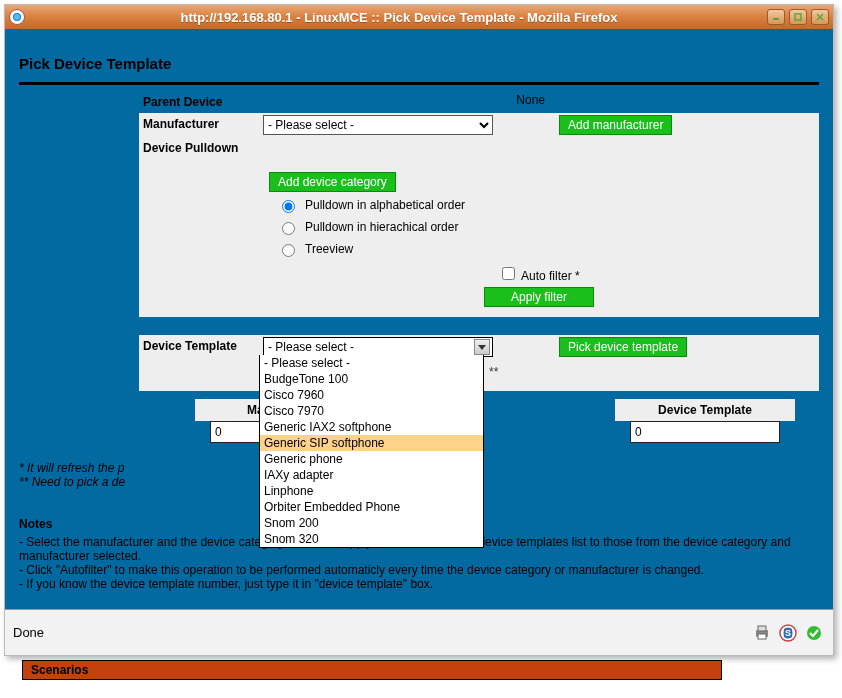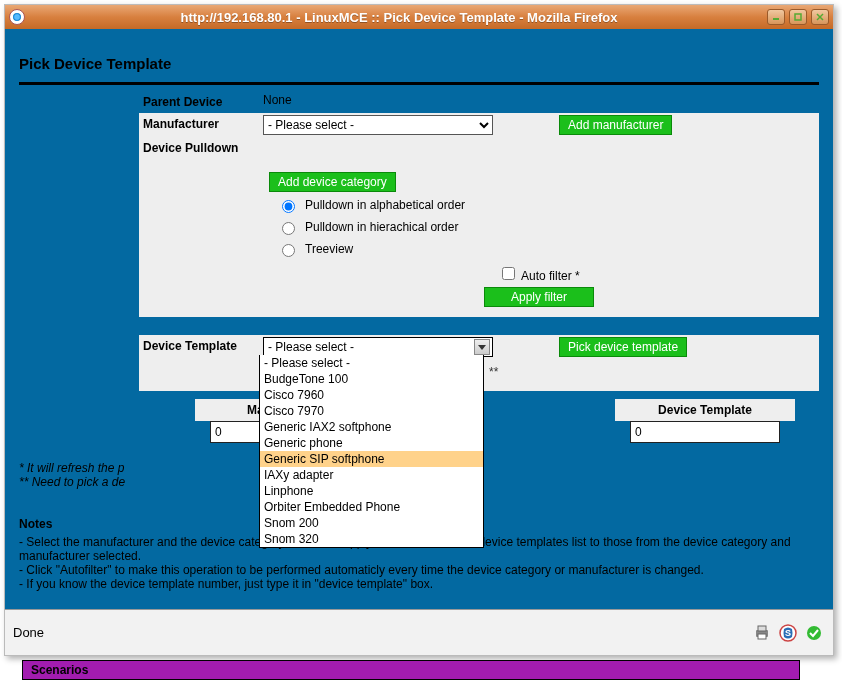--- a/index.html
+++ b/index.html
@@ -36,21 +36,21 @@
   .triple-col { flex: 0 0 180px; text-align: center; }
   .triple-col .hdr { font-weight: bold; background: #eee; padding: 4px 0; }
   .triple-col input { width: 150px; height: 22px; border: 1px solid #222; text-align: left; padding: 0 4px; font-size: 12px; }
   .footnotes { font-style: italic; font-size: 12px; padding: 4px 0; }
   .notes { font-size: 12px; }
   .notes .nt { font-weight: bold; margin: 24px 0 4px; }
   .statusbar { border-top: 1px solid #999; background: #f2f2f2; height: 46px; display: flex; align-items: center; padding: 0 8px; }
   .statusbar .st-text { flex: 1; font-size: 13px; }
   .st-icons { display: flex; gap: 4px; align-items: center; }
   .st-icon { width: 22px; height: 22px; display: flex; align-items: center; justify-content: center; }
-  .scenarios { background: #a21caf; border: 1px solid #000; margin: 2px 22px 0; padding: 2px 8px; font-weight: bold; font-size: 12px; width: 778px; }
+  .scenarios { background: #c2410c; border: 1px solid #000; margin: 2px 22px 0; padding: 2px 8px; font-weight: bold; font-size: 12px; width: 700px; }
 </style>
 </head>
 <body>
 
 <div class="outer">
   <div class="titlebar">
     <div class="tb-icon">
         <div class="tb-icon-inner"></div>
       </div>
     <div class="tb-title">http://192.168.80.1 - LinuxMCE :: Pick Device Template - Mozilla Firefox</div>
@@ -76,21 +76,21 @@
 
   <div class="content">
     <div class="page-pad">
       <h1 class="pt">Pick Device Template</h1>
       <div class="hr"></div>
 
       <div style="padding-left:120px;">
 
         <div style="display:flex;">
           <div class="lbl" style="width:120px;">Parent Device</div>
-          <div class="cell" style="width:290px;">None</div>
+          <div class="cell" style="width:290px;text-align:right;">None</div>
         </div>
 
         <div style="display:flex;background:#eee;">
           <div class="lbl" style="width:120px;">Manufacturer</div>
           <div class="cell" style="width:290px;">
             <select class="sel">
               <option>- Please select -</option>
             </select>
           </div>
           <div class="cell" style="flex:1;text-align:left;padding-left:10px;">
@@ -139,22 +139,22 @@
                     <polygon points="0,2 8,2 4,7" fill="#333"></polygon>
                   </svg>
                 </span>
             </div>
             <div class="dropdown-list" id="dd-list">
                 <div class="dd-item">- Please select -</div>
                 <div class="dd-item">BudgeTone 100</div>
                 <div class="dd-item">Cisco 7960</div>
                 <div class="dd-item">Cisco 7970</div>
                 <div class="dd-item">Generic IAX2 softphone</div>
+                <div class="dd-item hl">Generic SIP softphone</div>
                 <div class="dd-item">Generic phone</div>
-                <div class="dd-item hl">Generic SIP softphone</div>
                 <div class="dd-item">IAXy adapter</div>
                 <div class="dd-item">Linphone</div>
                 <div class="dd-item">Orbiter Embedded Phone</div>
                 <div class="dd-item">Snom 200</div>
                 <div class="dd-item">Snom 320</div>
               </div>
           </div>
           <div class="cell" style="flex:1;text-align:left;padding-left:10px;">
             <span class="greenbtn">Pick device template</span>
           </div>

